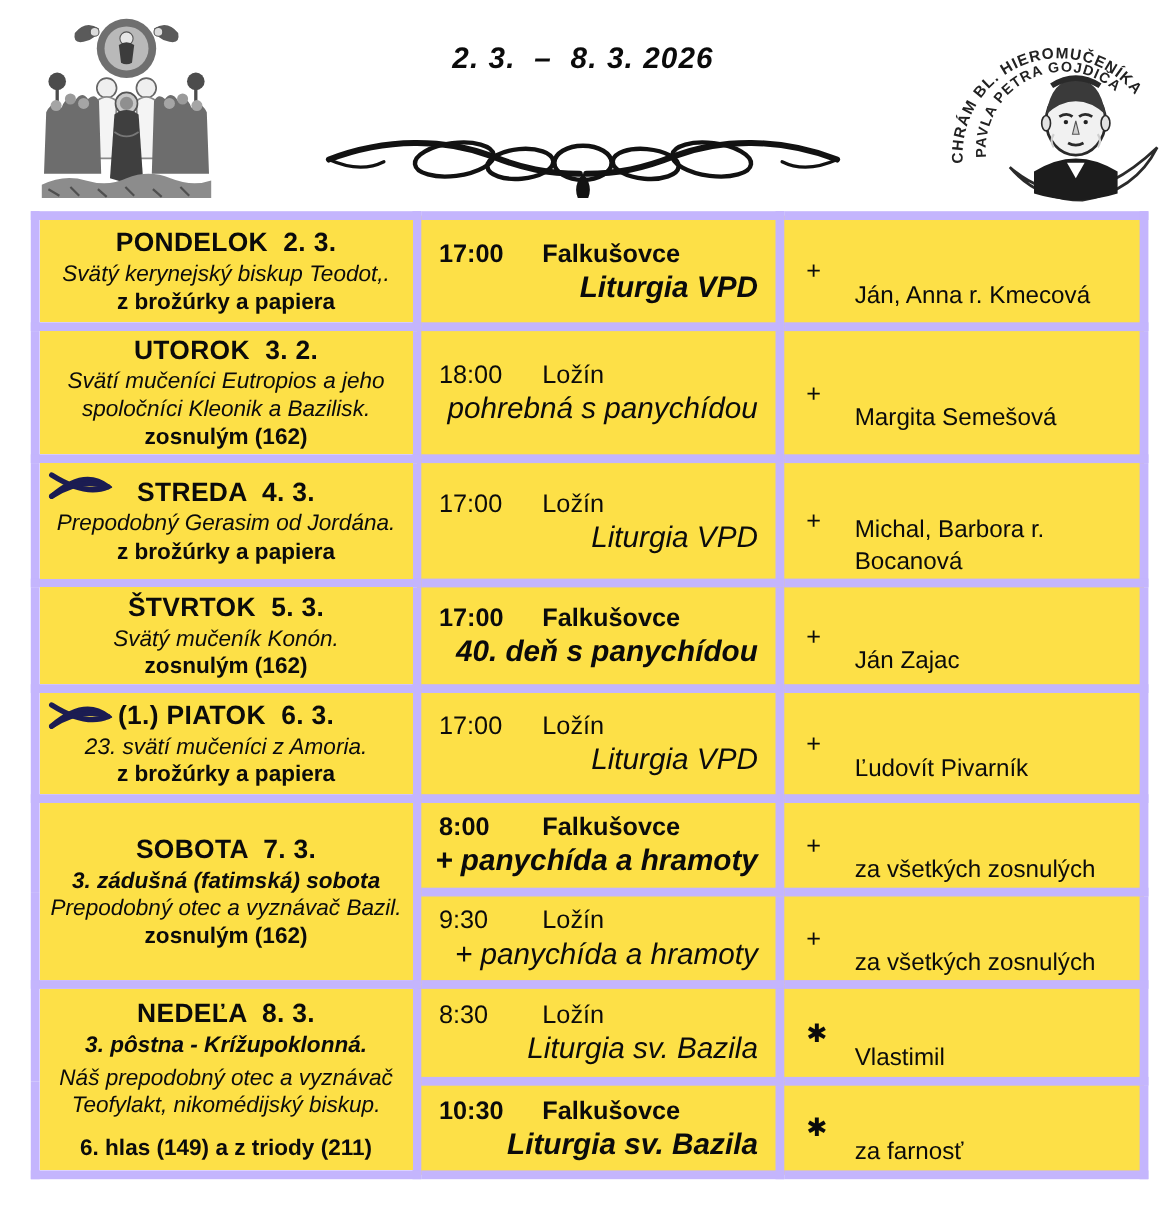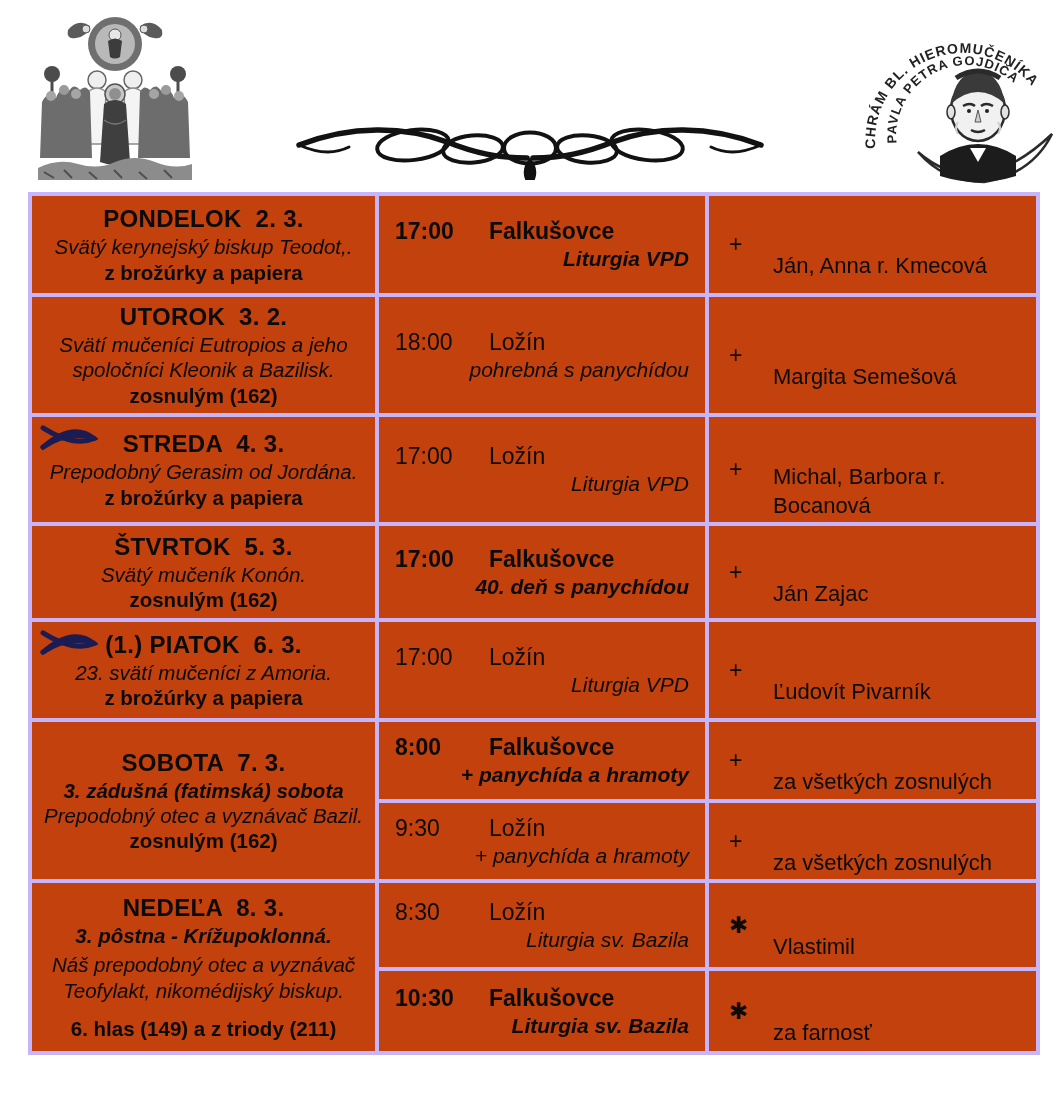--- a/index.html
+++ b/index.html
@@ -20,42 +20,42 @@
   .flourish{position:absolute;left:293px;top:118px;width:474px;height:62px;}
   .stamp{position:absolute;left:860px;top:6px;width:202px;height:182px;}
   
   table.sched{
     border-collapse:collapse;
     margin-left:28px;
     width:1008px;
     table-layout:fixed;
   }
   table.sched td{
-    border:4px solid #c4b5fd;
+    border:8px solid #c4b5fd;
     vertical-align:middle;
     padding:2px 4px;
-    background:#c2410c;
+    background:#fde047;
   }
   td.gray{background:#d9d9d9;}
   tr.r0{height:101px;} tr.r1{height:120px;} tr.r2{height:97px;}
   tr.r3{height:96px;}  tr.r4{height:100px;} tr.r5a{height:67px;}
   tr.r5b{height:64px;} tr.r6a{height:88px;} tr.r6b{height:84px;}
   
   .day-cell{text-align:center;position:relative;}
   .day-title{font-size:24px;font-weight:bold;white-space:pre-wrap;letter-spacing:.3px;line-height:1.25;}
   .dl{font-size:20.5px;line-height:1.24;white-space:pre-wrap;}
   .dl.it{font-style:italic;}
   .dl.b{font-weight:bold;}
   .dl.bi{font-weight:bold;font-style:italic;}
   .fish{position:absolute;left:8px;top:7px;width:58px;height:27px;}
   
   .svc-l1{display:flex;align-items:center;padding-left:12px;font-size:23px;}
   .svc-l1 .time{min-width:62px;text-align:left;}
   .svc-l1 .place{margin-left:32px;}
-  .svc-l2{text-align:right;font-style:italic;font-size:21px;padding-right:12px;margin-top:2px;}
+  .svc-l2{text-align:right;font-style:italic;font-size:27px;padding-right:12px;margin-top:2px;}
   .svc.bold .svc-l1,.svc.bold .svc-l2{font-weight:bold;}
   
   .int-wrap{display:flex;align-items:center;padding-left:16px;font-size:22px;}
   .int-sym{width:44px;font-size:23px;}
   .int-txt{line-height:1.3;margin-top:44px;}
 </style>
 </head>
 <body>
 
 <div class="page">
@@ -97,20 +97,21 @@
       <path d="M156 150 l-2 -56 q-6 -12 -14 -4 q-4 -12 -12 -6 q-6 -10 -12 -2 q-6 -6 -10 2 l-2 66 z" fill="#6d6d6d"></path>
       <circle cx="145" cy="88" r="5" fill="#a5a5a5"></circle>
         <circle cx="132" cy="82" r="5" fill="#9a9a9a"></circle>
         <circle cx="120" cy="86" r="5" fill="#a5a5a5"></circle>
 
       <path d="M4 160 q20 -10 40 -4 q20 6 37 -2 q20 -8 40 0 q20 8 37 2 l0 16 l-154 0 z" fill="#8c8c8c"></path>
       <path d="M10 164 l10 6 M30 162 l8 8 M55 164 l8 7 M80 162 l8 8 M105 164 l8 7 M130 162 l8 8" stroke="#4f4f4f" stroke-width="2"></path>
     </svg>
 
     <div class="title-block">
+      <div class="title-l2">2. 3.  –  8. 3. 2026</div>
     </div>
 
     <svg class="flourish" viewBox="0 0 474 62" aria-hidden="true">
       <g fill="none" stroke="#121212" stroke-linecap="round">
         <g id="flhalf">
           <path stroke-width="5.5" d="M6 27 C 58 7 112 8 154 24 C 182 35 205 40 234 40"></path>
           <path stroke-width="3" d="M6 27 C 26 36 42 36 56 29"></path>
           <ellipse cx="120" cy="27" rx="36" ry="15" stroke-width="4" transform="rotate(-7 120 27)"></ellipse>
           <ellipse cx="180" cy="31" rx="30" ry="13.5" stroke-width="4" transform="rotate(-5 180 31)"></ellipse>
         </g>

